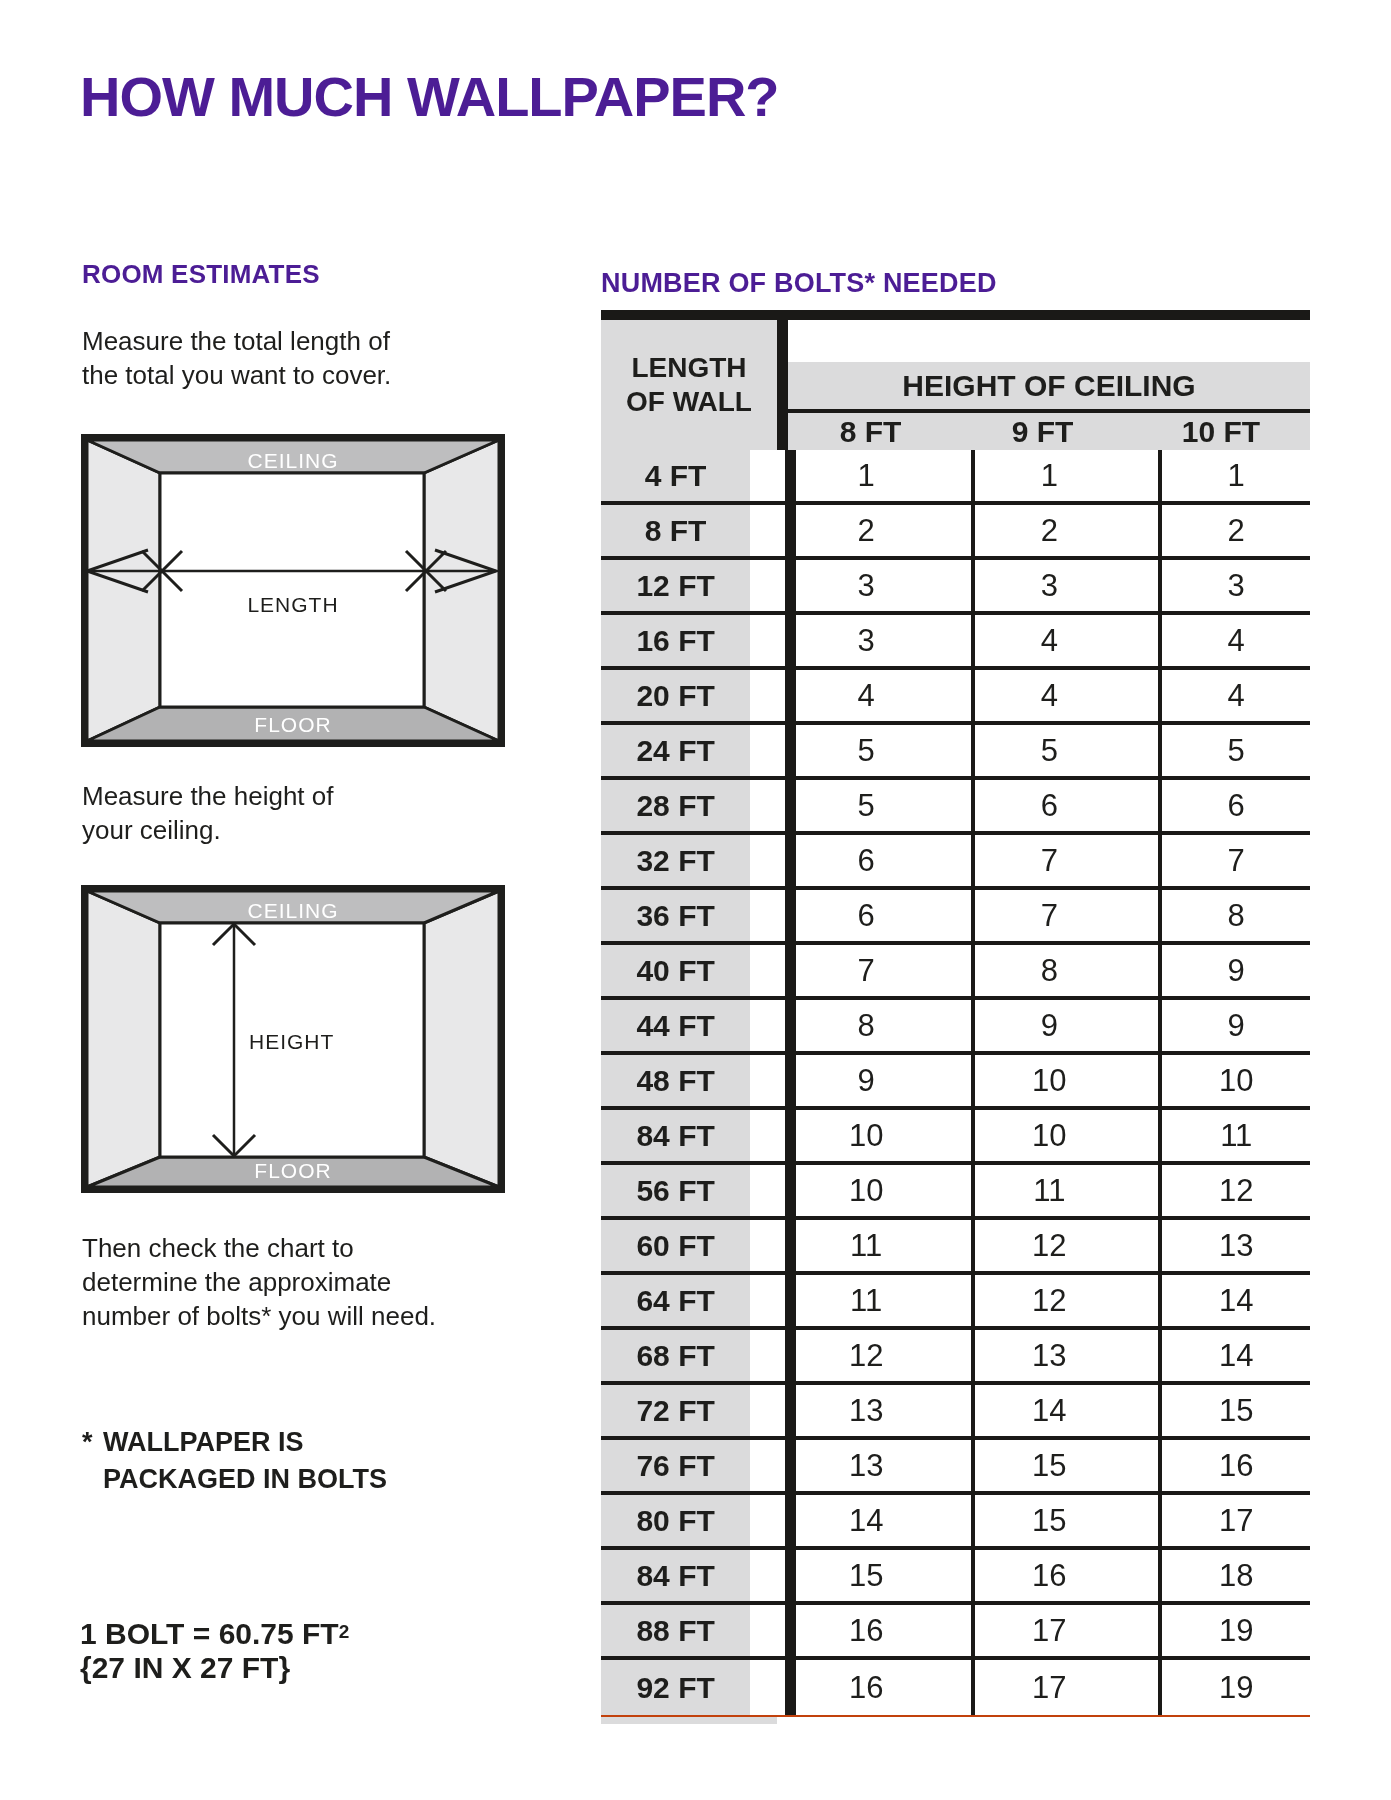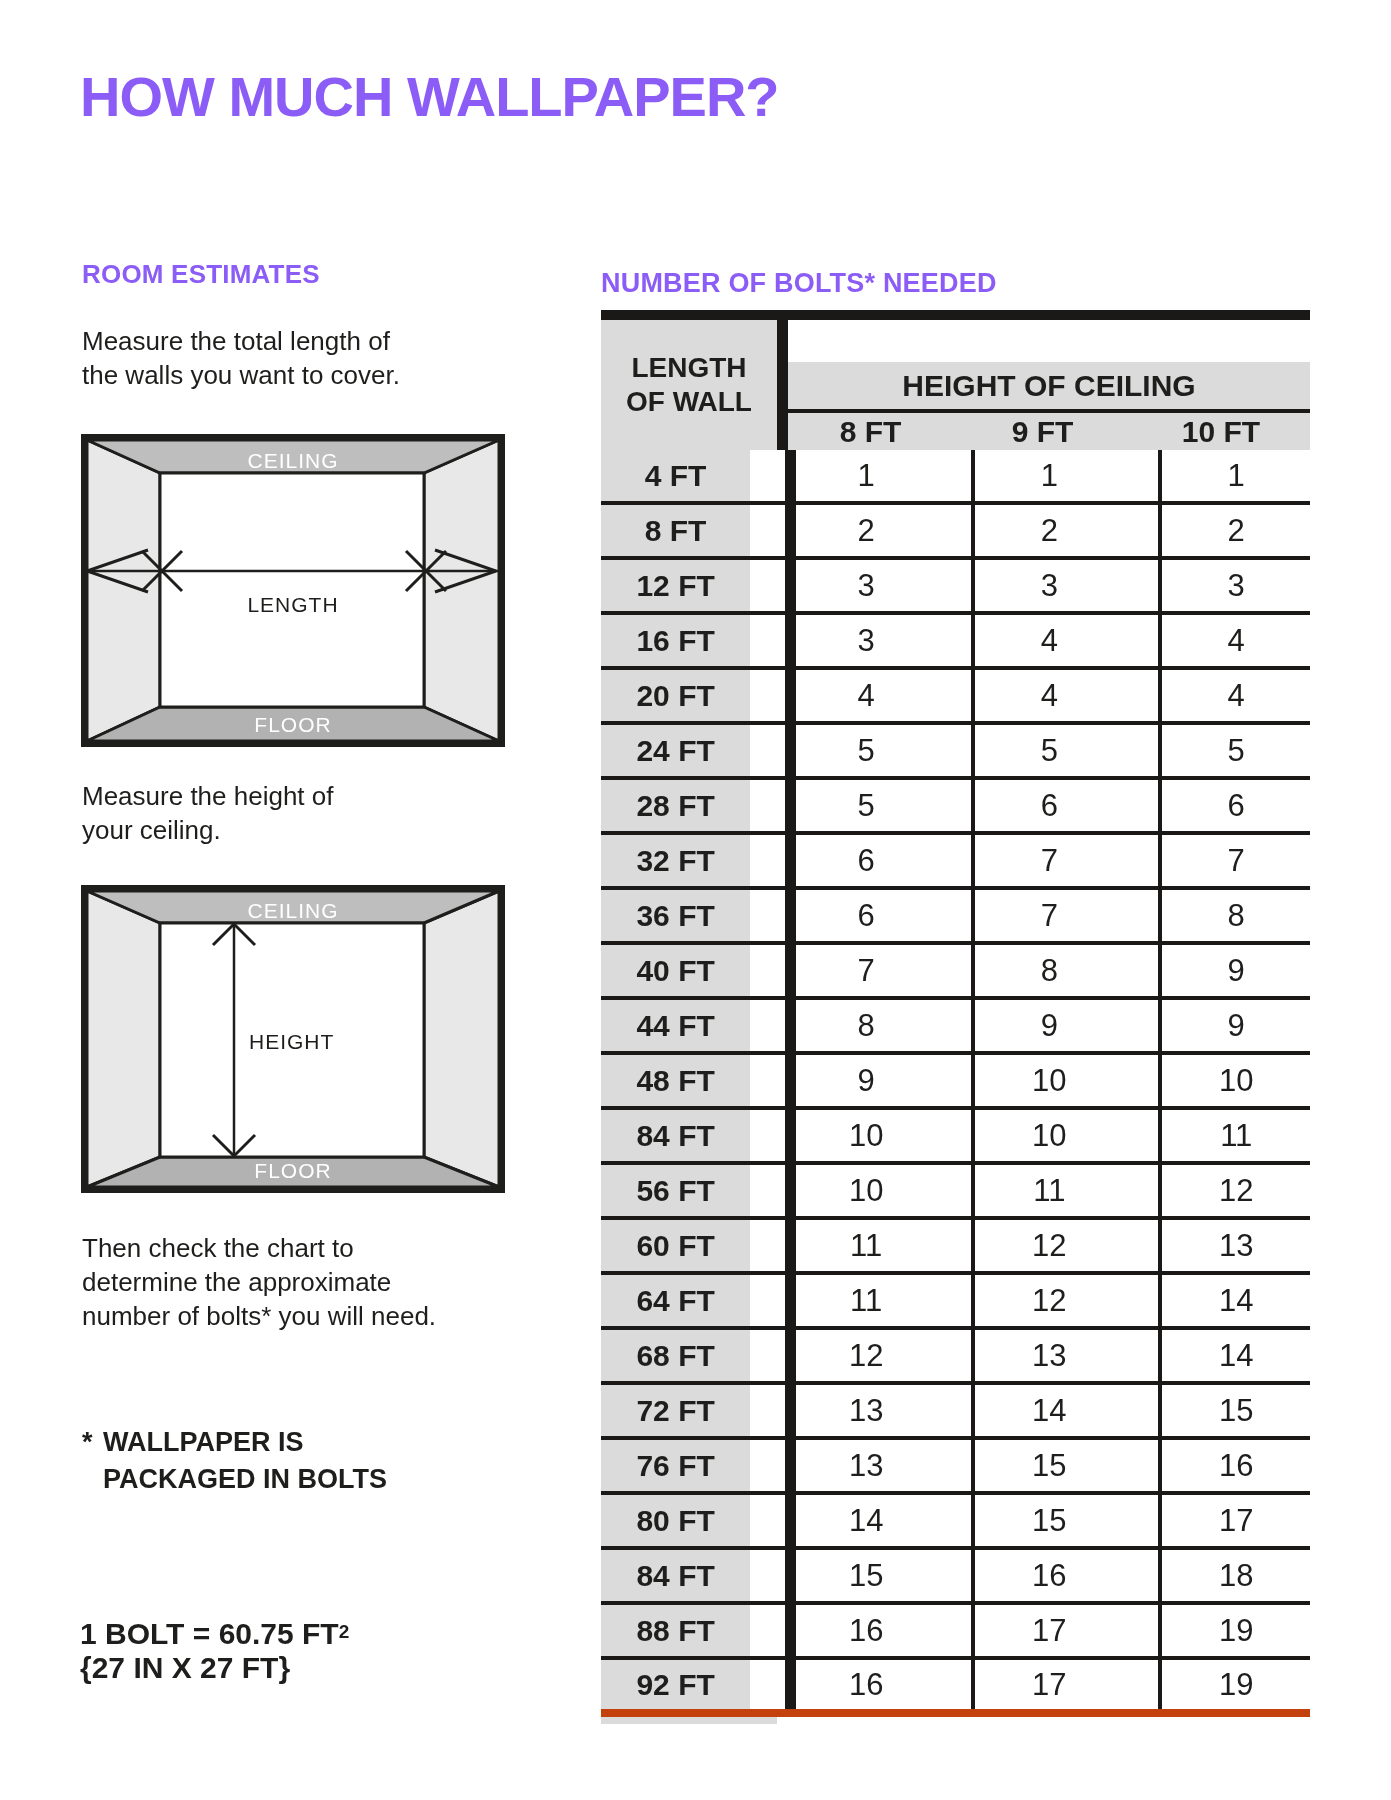--- a/index.html
+++ b/index.html
@@ -1,21 +1,21 @@
 <!DOCTYPE html>
 <html><head>
 <meta charset="utf-8">
 <style>
   html,body{margin:0;padding:0;background:#ffffff;}
   #canvas{
     position:relative;width:1391px;height:1800px;background:#ffffff;
     font-family:"Liberation Sans", sans-serif;color:#1e1e1c;overflow:hidden;
   }
   .abs{position:absolute;}
-  .blue{color:#8b5cf6;}
+  .blue{color:#4c1d95;}
   
   .page-title{left:80px;top:64px;font-size:56px;font-weight:bold;letter-spacing:-1px;white-space:nowrap;}
   .sec-head{left:82px;top:259px;font-size:26px;font-weight:bold;letter-spacing:0.2px;}
   .para{left:82px;font-size:26px;line-height:34px;}
   .p1{top:324px;}
   .p2{top:779px;}
   .p3{top:1231px;}
   .footnote{left:82px;top:1424px;font-size:27px;font-weight:bold;line-height:37px;padding-left:21px;}
   .footnote .star{position:absolute;left:0;top:0;}
   .bolt-eq{left:80px;top:1596px;font-size:30px;font-weight:bold;line-height:34px;margin-top:19px;}
@@ -26,21 +26,21 @@
   .hdr{display:flex;width:709px;height:130px;}
   .hleft{box-sizing:border-box;width:176px;height:130px;background:#dbdbdc;display:flex;flex-direction:column;
          align-items:center;justify-content:center;font-size:28px;font-weight:bold;line-height:34px;text-align:center;}
   .hright{box-sizing:border-box;width:533px;height:130px;border-left:11px solid #1a1917;display:flex;flex-direction:column;}
   .hoc{box-sizing:border-box;height:75px;background:#dbdbdc;border-bottom:4px solid #1a1917;display:flex;
        align-items:center;justify-content:center;font-size:30px;font-weight:bold;margin-top:42px;}
   .hsub{height:55px;background:#dbdbdc;display:flex;}
   .hsub .hc{display:flex;align-items:center;justify-content:center;font-size:30px;font-weight:bold;}
   .hc1{width:165px;} .hc2{width:179px;} .hc3{width:178px;}
   .trow{display:flex;width:709px;box-sizing:border-box;height:55px;border-bottom:4px solid #1a1917;gap:35px;}
-  .trow:last-child{height:57px;border-bottom:8px solid #c2410c;}
+  .trow:last-child{height:57px;border-bottom:2px solid #c2410c;}
   .tl{box-sizing:border-box;width:176px;background:#dbdbdc;display:flex;align-items:center;justify-content:center;
       font-size:30px;font-weight:bold;}
   .td{box-sizing:border-box;background:#ffffff;display:flex;align-items:center;justify-content:center;font-size:31px;}
   .c1{width:176px;border-left:11px solid #1a1917;}
   .c2{width:179px;border-left:4px solid #1a1917;}
   .c3{width:178px;border-left:4px solid #1a1917;}
   .stub{left:601px;top:1717px;width:176px;height:7px;background:#dbdbdc;}
   
   .diagram{position:absolute;}
   .d1{left:81px;top:434px;}
@@ -51,21 +51,21 @@
 <body>
 
 <div id="canvas">
 
   <div class="abs page-title blue">HOW MUCH WALLPAPER?</div>
 
   <div class="abs sec-head blue">ROOM ESTIMATES</div>
 
   <div class="abs para p1">
     <div>Measure the total length of</div>
-    <div>the walls you want to cover.</div>
+    <div>the total you want to cover.</div>
   </div>
 
   <svg class="diagram d1" width="424" height="313" viewBox="0 0 424 313">
     <g>
       <polygon points="6,6 79,39 79,273 6,307" fill="#e8e8e9" stroke="#1e1e1c" stroke-width="3"></polygon>
       <polygon points="418,6 343,39 343,273 418,307" fill="#e8e8e9" stroke="#1e1e1c" stroke-width="3"></polygon>
       <polygon points="6,6 418,6 343,39 79,39" fill="#bebebf" stroke="#1e1e1c" stroke-width="3"></polygon>
       <polygon points="6,307 79,273 343,273 418,307" fill="#b2b2b3" stroke="#1e1e1c" stroke-width="3"></polygon>
       <rect x="79" y="39" width="264" height="234" fill="#ffffff" stroke="#1e1e1c" stroke-width="3"></rect>
       <rect x="3.5" y="3.5" width="417" height="306" fill="none" stroke="#1e1e1c" stroke-width="7"></rect>

